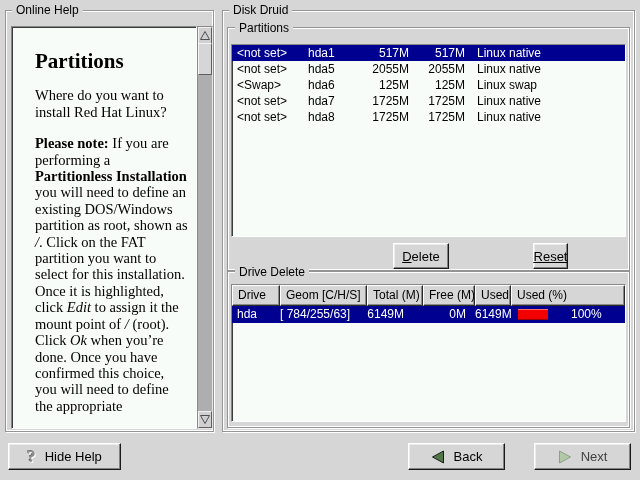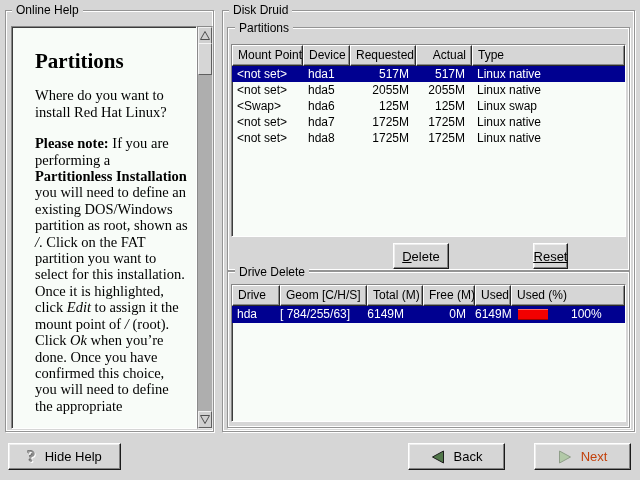--- a/index.html
+++ b/index.html
@@ -29,21 +29,21 @@
   .rbtn{
     position:absolute; background:#d6d6d6;
     border:1px solid; border-color:#ffffff #1a1a1a #1a1a1a #ffffff;
     box-shadow: inset -1px -1px 0 #828282, inset 1px 1px 0 #ededed;
     font-family:"Liberation Sans", sans-serif; font-size:13px; color:#000;
     display:flex; align-items:center; justify-content:center; gap:9px;
     padding:0; cursor:default;
   }
   .rbtn .blabel{display:block;}
   .rbtn .ul::first-letter{text-decoration:underline;}
-  .rbtn.disabled{color:#c2410c;}
+  .rbtn.disabled{color:#404040;}
   
   #help-content{padding:26px 8px 0 23px; font-family:"Liberation Serif", serif;
     font-size:14.5px; line-height:16.4px; }
   #help-title{font-size:21px; font-weight:bold; margin:0 0 18px 0; font-family:"Liberation Serif", serif;}
   #help-content p{margin:0 0 15px 0;}
   #help-content .b{font-weight:bold;}
   #help-content .i{font-style:italic;}
   
   #help-scrollbar{position:absolute; background:#aeaeae;
     border:1px solid; border-color:#8a8a8a #e6e6e6 #e6e6e6 #8a8a8a;}
@@ -113,27 +113,20 @@
     </div>
   </div>
 
   <div class="frame" style="left:222px; top:10px; width:411px; height:420px;"></div>
   <span class="frame-label" style="left:229px; top:3px;">Disk Druid</span>
 
   <div class="frame" style="left:227px; top:27px; width:401px; height:242px;"></div>
   <span class="frame-label" style="left:235px; top:21px;">Partitions</span>
 
   <div class="sunken table" style="left:231px; top:44px; width:393px; height:191px;">
-    <div class="thead">
-      <div class="th pc0">Mount Point</div>
-      <div class="th pc1">Device</div>
-      <div class="th pc2">Requested</div>
-      <div class="th pc3 num">Actual</div>
-      <div class="th pc4">Type</div>
-    </div>
     <div class="tbody" id="part-rows">
         <div class="tr sel">
           <div class="td pc0">&lt;not set&gt;</div>
           <div class="td pc1">hda1</div>
           <div class="td pc2 num">517M</div>
           <div class="td pc3 num">517M</div>
           <div class="td pc4">Linux native</div>
         </div>
         <div class="tr">
           <div class="td pc0">&lt;not set&gt;</div>

